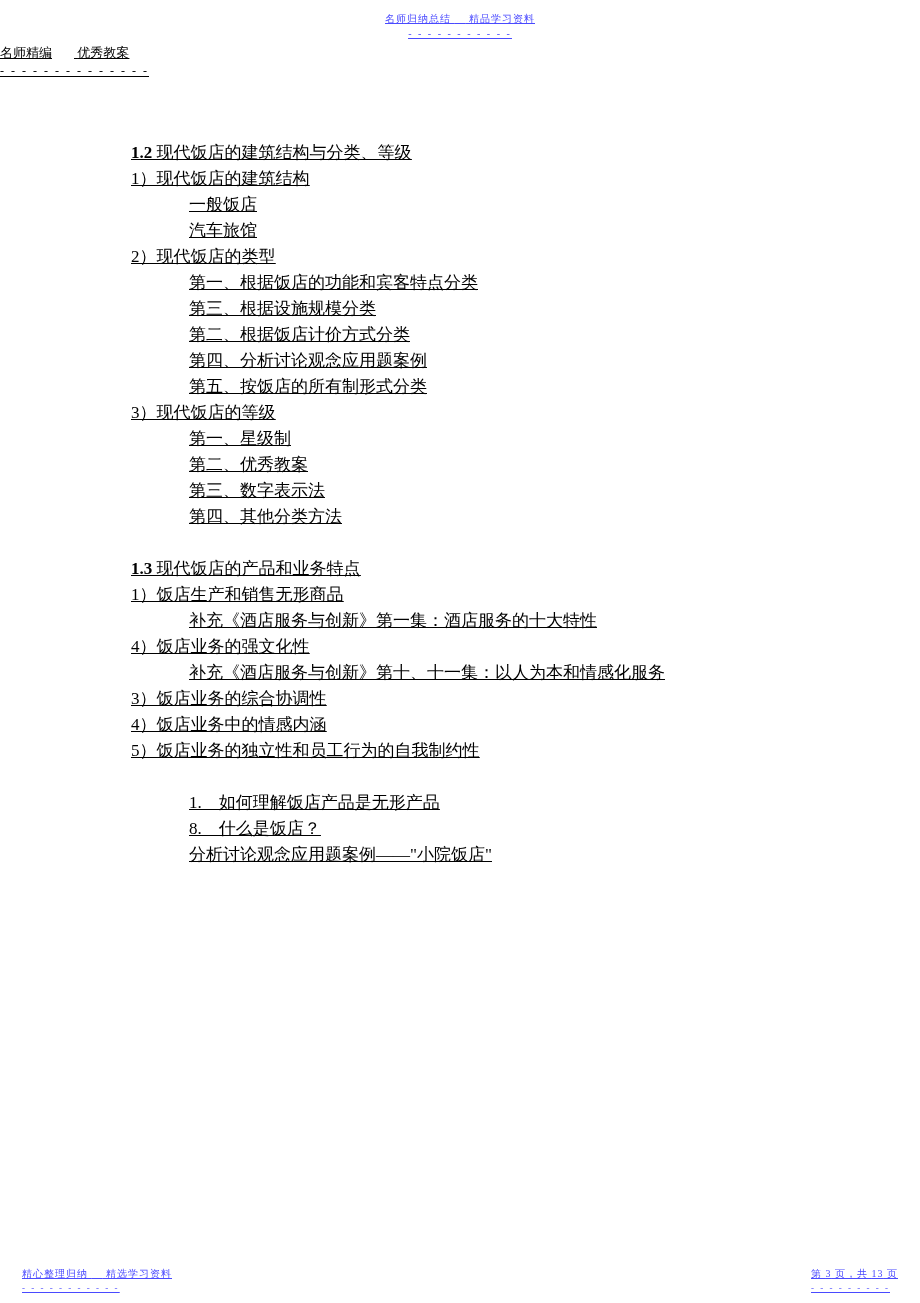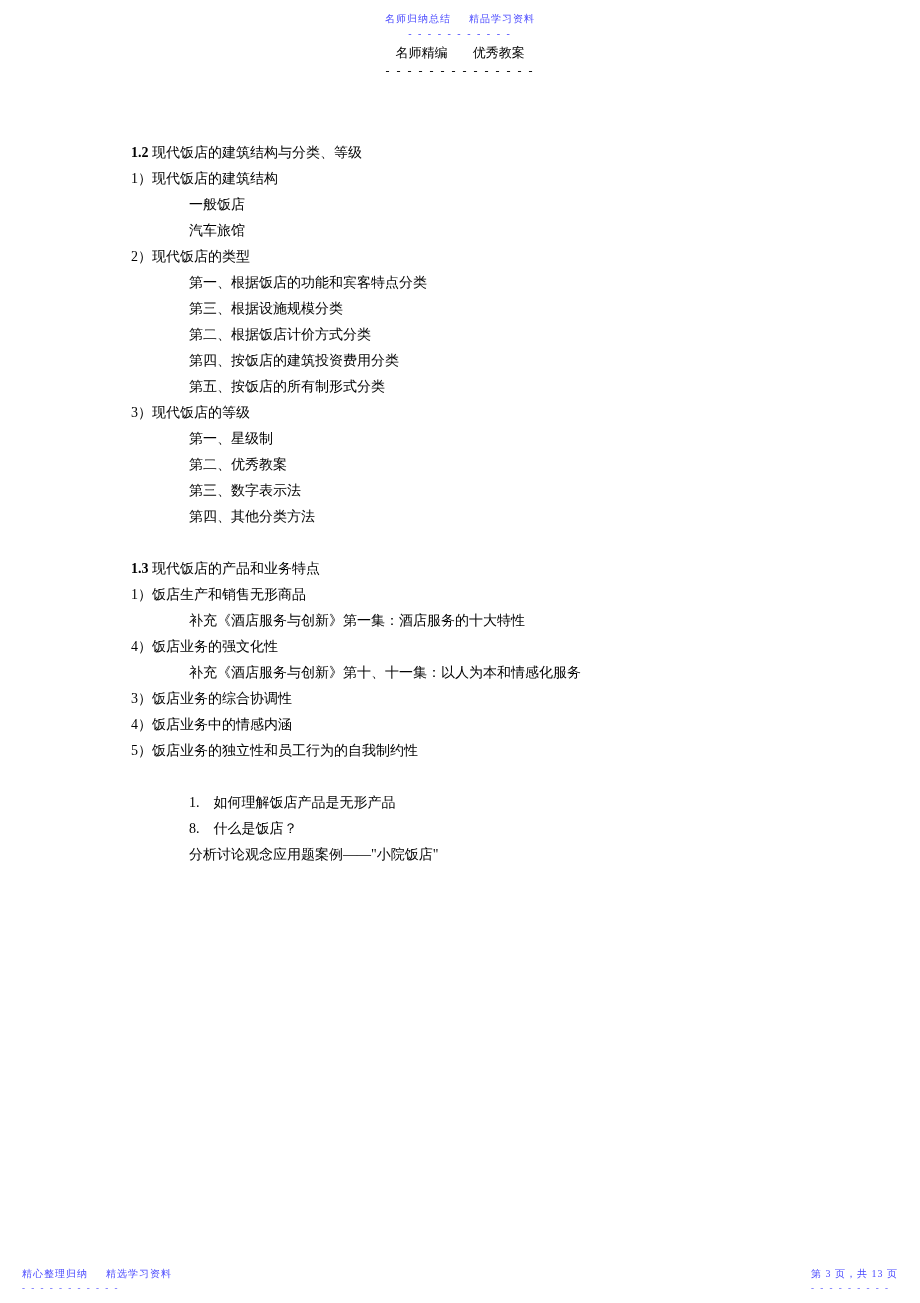--- a/index.html
+++ b/index.html
@@ -1,15 +1,15 @@
 <!DOCTYPE html>
 <html><head>
   <meta charset="utf-8">
   <style>
-    * { margin: 0; padding: 0; box-sizing: border-box; }
+    * { margin: 0; padding: 0; box-sizing: border-box; text-decoration: underline; }
     body {
       width: 920px;
       height: 1303px;
       background: #fff;
       font-family: "SimSun", "Songti SC", serif;
       position: relative;
       color: #000;
     }
     .top-header {
       position: absolute;
@@ -24,36 +24,35 @@
     .top-header .dash {
       color: #4a4aff;
       letter-spacing: 2px;
       margin-top: 2px;
     }
     .sub-header {
       position: absolute;
       top: 44px;
       left: 0;
       right: 0;
-      text-align: center;
       font-size: 13px;
       color: #000;
     }
     .sub-header .left { margin-right: 22px; }
     .sub-header .dashline {
       margin-top: 2px;
       letter-spacing: 2px;
       font-size: 12px;
     }
     .content {
       position: absolute;
       top: 140px;
       left: 131px;
       width: 660px;
-      font-size: 14px;
+      font-size: 17px;
       line-height: 26px;
     }
     .content .section-head { font-weight: bold; display: inline; }
     .content .line { margin: 0; white-space: pre; }
     .content .indent1 { padding-left: 58px; }
     .content .spacer { height: 26px; }
     .footer-left {
       position: absolute;
       bottom: 10px;
       left: 22px;
@@ -100,21 +99,21 @@
 <div class="content">
 
   <div class="line"><span class="section-head">1.2</span><span> 现代饭店的建筑结构与分类、等级</span></div>
   <div class="line">1）现代饭店的建筑结构</div>
   <div class="line indent1">一般饭店</div>
   <div class="line indent1">汽车旅馆</div>
   <div class="line">2）现代饭店的类型</div>
   <div class="line indent1">第一、根据饭店的功能和宾客特点分类</div>
   <div class="line indent1">第三、根据设施规模分类</div>
   <div class="line indent1">第二、根据饭店计价方式分类</div>
-  <div class="line indent1">第四、按饭店的建筑投资费用分类</div>
+  <div class="line indent1">第四、分析讨论观念应用题案例</div>
   <div class="line indent1">第五、按饭店的所有制形式分类</div>
   <div class="line">3）现代饭店的等级</div>
   <div class="line indent1">第一、星级制</div>
   <div class="line indent1">第二、优秀教案</div>
   <div class="line indent1">第三、数字表示法</div>
   <div class="line indent1">第四、其他分类方法</div>
 
   <div class="spacer"></div>
 
   <div class="line"><span class="section-head">1.3</span><span> 现代饭店的产品和业务特点</span></div>

